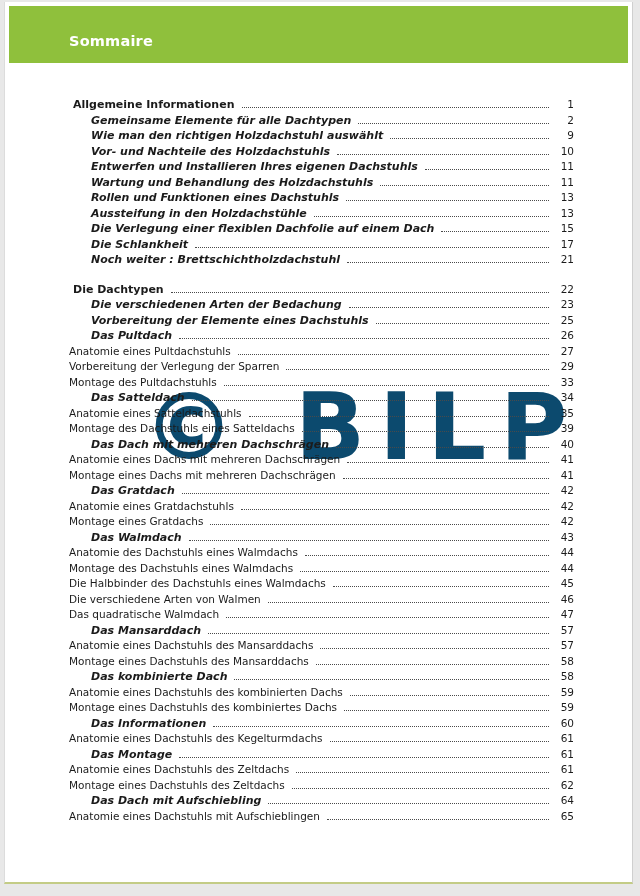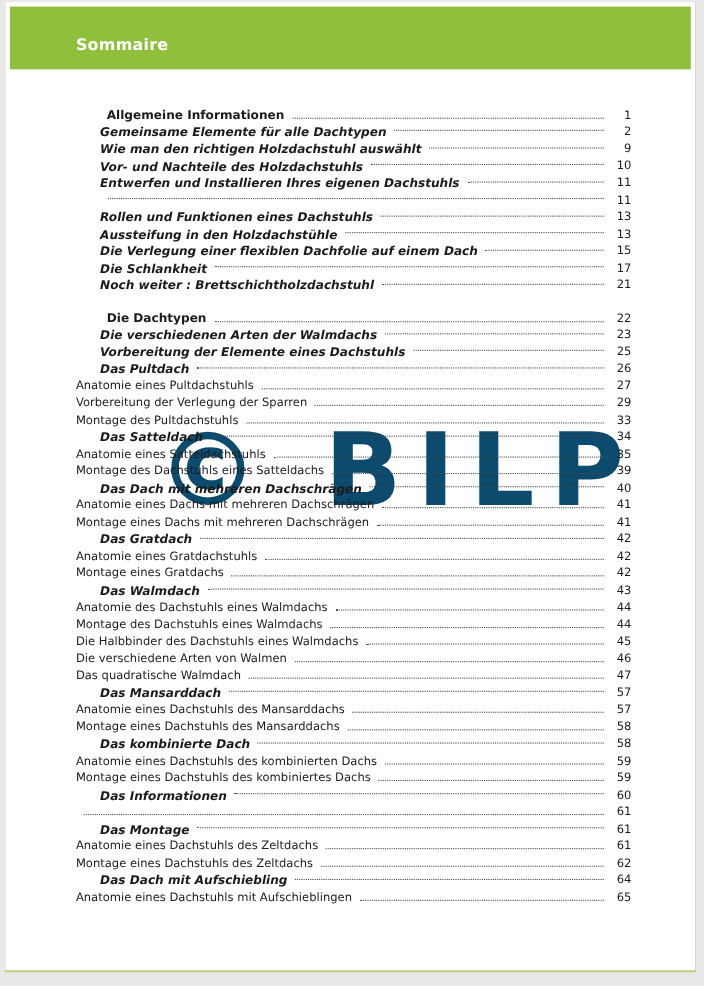--- a/index.html
+++ b/index.html
@@ -34,22 +34,22 @@
   .toc{
     position:absolute;left:0;top:95px;right:0;z-index:1;
   }
   .toc-section + .toc-section{margin-top:14px;}
   .toc-row{
     display:flex;align-items:baseline;
     height:15.5px;line-height:15.5px;
     color:#1b1b1b;font-size:10.5px;
     padding-left:64px;padding-right:58px;
   }
-  .toc-row.lvl1{padding-left:92px;font-size:11px;font-weight:bold;}
-  .toc-row.lvl2{padding-left:86px;font-size:11px;font-weight:bold;font-style:italic;align-items:center;}
+  .toc-row.lvl1{padding-left:68px;font-size:11px;font-weight:bold;}
+  .toc-row.lvl2{padding-left:86px;font-size:11px;font-weight:bold;font-style:italic;}
   .toc-row.lvl3{}
   .toc-label{white-space:nowrap;}
   .toc-leader{
     flex:1;
     border-bottom:1.5px dotted #4a4a4a;
     margin:0 5px 3px 7px;
     min-width:12px;
   }
   .toc-page{
     width:20px;text-align:right;
@@ -89,20 +89,21 @@
           <span class="toc-label">Vor- und Nachteile des Holzdachstuhls</span>
           <span class="toc-leader"></span>
           <span class="toc-page">10</span>
         </div>
         <div class="toc-row lvl2">
           <span class="toc-label">Entwerfen und Installieren Ihres eigenen Dachstuhls</span>
           <span class="toc-leader"></span>
           <span class="toc-page">11</span>
         </div>
         <div class="toc-row lvl2">
+          <span class="toc-label">Wartung und Behandlung des Holzdachstuhls</span>
           <span class="toc-leader"></span>
           <span class="toc-page">11</span>
         </div>
         <div class="toc-row lvl2">
           <span class="toc-label">Rollen und Funktionen eines Dachstuhls</span>
           <span class="toc-leader"></span>
           <span class="toc-page">13</span>
         </div>
         <div class="toc-row lvl2">
           <span class="toc-label">Aussteifung in den Holzdachstühle</span>
@@ -125,21 +126,21 @@
           <span class="toc-page">21</span>
         </div>
       </div>
       <div class="toc-section">
         <div class="toc-row lvl1">
           <span class="toc-label">Die Dachtypen</span>
           <span class="toc-leader"></span>
           <span class="toc-page">22</span>
         </div>
         <div class="toc-row lvl2">
-          <span class="toc-label">Die verschiedenen Arten der Walmdachs</span>
+          <span class="toc-label">Die verschiedenen Arten der Bedachung</span>
           <span class="toc-leader"></span>
           <span class="toc-page">23</span>
         </div>
         <div class="toc-row lvl2">
           <span class="toc-label">Vorbereitung der Elemente eines Dachstuhls</span>
           <span class="toc-leader"></span>
           <span class="toc-page">25</span>
         </div>
         <div class="toc-row lvl2">
           <span class="toc-label">Das Pultdach</span>
@@ -265,20 +266,21 @@
           <span class="toc-label">Montage eines Dachstuhls des kombiniertes Dachs</span>
           <span class="toc-leader"></span>
           <span class="toc-page">59</span>
         </div>
         <div class="toc-row lvl2">
           <span class="toc-label">Das Informationen</span>
           <span class="toc-leader"></span>
           <span class="toc-page">60</span>
         </div>
         <div class="toc-row lvl3">
+          <span class="toc-label">Anatomie eines Dachstuhls des Kegelturmdachs</span>
           <span class="toc-leader"></span>
           <span class="toc-page">61</span>
         </div>
         <div class="toc-row lvl2">
           <span class="toc-label">Das Montage</span>
           <span class="toc-leader"></span>
           <span class="toc-page">61</span>
         </div>
         <div class="toc-row lvl3">
           <span class="toc-label">Anatomie eines Dachstuhls des Zeltdachs</span>

